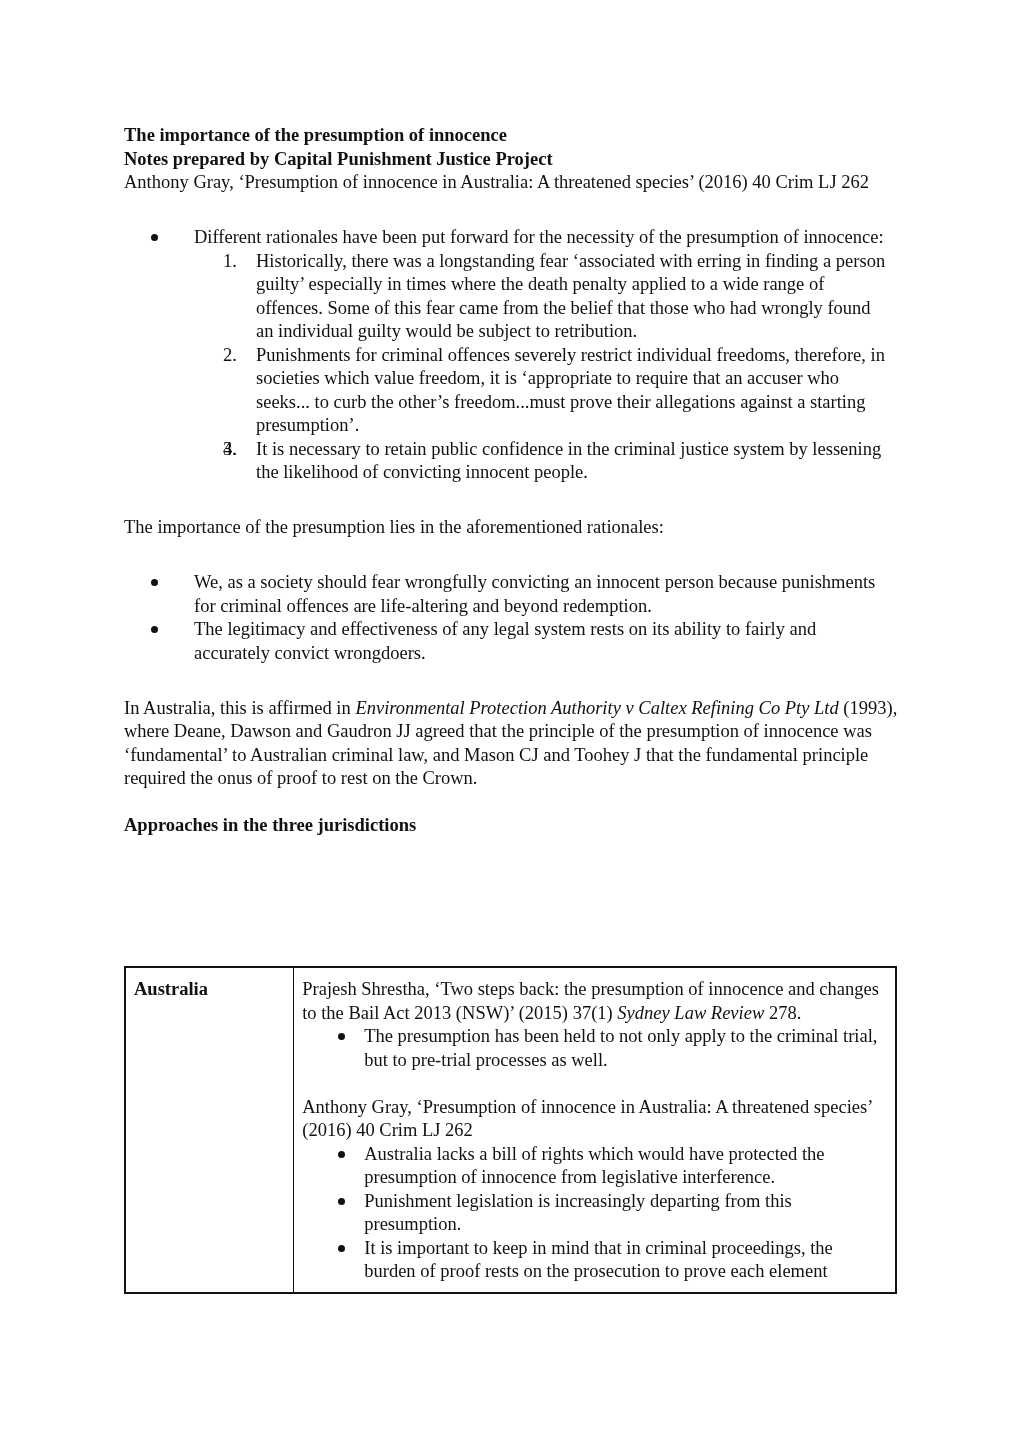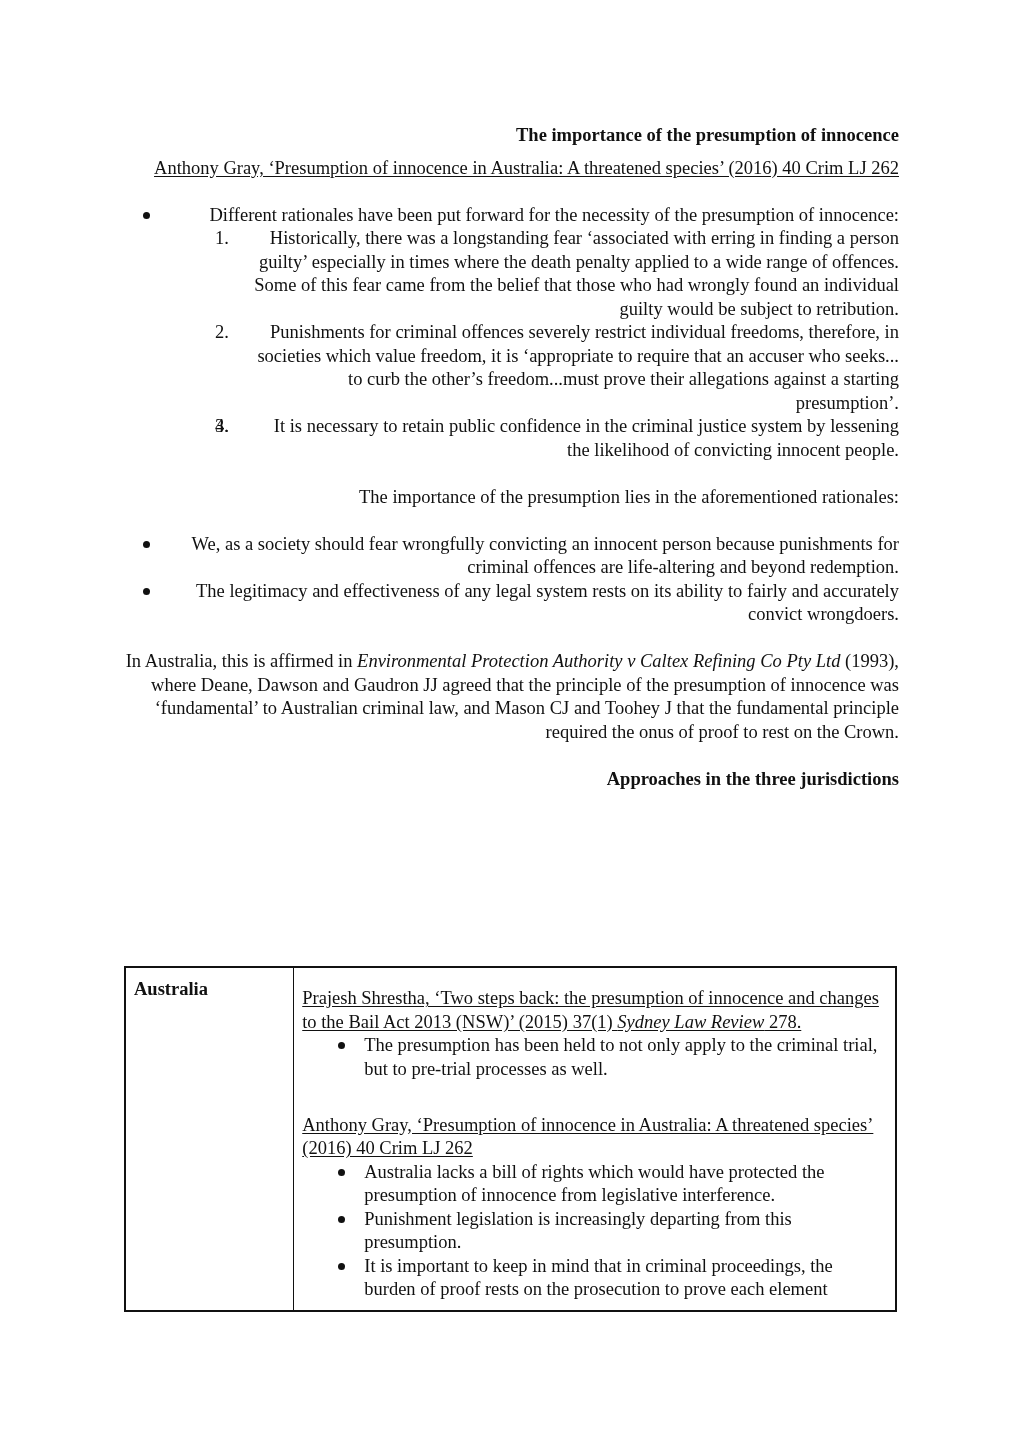--- a/index.html
+++ b/index.html
@@ -3,28 +3,28 @@
   <meta charset="utf-8">
   <style>
     html, body { margin: 0; padding: 0; background: #ffffff; }
     body {
       width: 1020px; height: 1442px; position: relative; overflow: hidden;
       font-family: "Liberation Serif", "DejaVu Serif", serif;
       color: #111111;
       font-size: 18.5px;
       line-height: 23.5px;
     }
-    .page { position: absolute; left: 124px; top: 124px; width: 775px; text-align: right; }
+    .page { position: absolute; left: 124px; top: 124px; width: 775px; }
     .bold { font-weight: bold; }
-    .u { text-decoration: underline; text-underline-offset: 2px; margin-top: 9px; }
+    .u { text-underline-offset: 2px; }
     .i { font-style: italic; }
     p { margin: 0; }
     .blank { height: 23.5px; }
 
-    .bullets { list-style: none; margin: 0; padding: 0; }
+    .bullets { list-style: none; margin: 8px; padding: 0; }
     .bullets > li { position: relative; padding-left: 62px; }
     .bullets > li .dot {
       position: absolute; left: 19px; top: 8px;
       width: 7px; height: 7px; border-radius: 50%; background: #111;
     }
     .num { list-style: none; margin: 0; padding: 0; }
     .num > li { position: relative; padding-left: 124px; }
     .num > li .n { position: absolute; left: 91px; top: 0; }
 
     table.jur {
@@ -39,20 +39,21 @@
     .tbullets > li .dot {
       position: absolute; left: 36px; top: 8px;
       width: 7px; height: 7px; border-radius: 50%; background: #111;
     }
   </style>
 </head>
 <body>
 
 <div class="page">
   <p class="bold">The importance of the presumption of innocence</p>
+  <p class="bold">Notes prepared by Capital Punishment Justice Project</p>
   <p class="u">Anthony Gray, ‘Presumption of innocence in Australia: A threatened species’ (2016) 40 Crim LJ 262</p>
   <div class="blank"></div>
 
   <ul class="bullets">
     <li>
       <span class="dot"></span>
       <span>Different rationales have been put forward for the necessity of the presumption of innocence:</span>
       <ol class="num" style="margin-left:-62px;">
         <li><span class="n">1.</span><span>Historically, there was a longstanding fear ‘associated with erring in finding a person guilty’ especially in times where the death penalty applied to a wide range of offences. Some of this fear came from the belief that those who had wrongly found an individual guilty would be subject to retribution.</span></li>
         <li><span class="n">2.</span><span>Punishments for criminal offences severely restrict individual freedoms, therefore, in societies which value freedom, it is ‘appropriate to require that an accuser who seeks... to curb the other’s freedom...must prove their allegations against a starting presumption’.</span></li>

